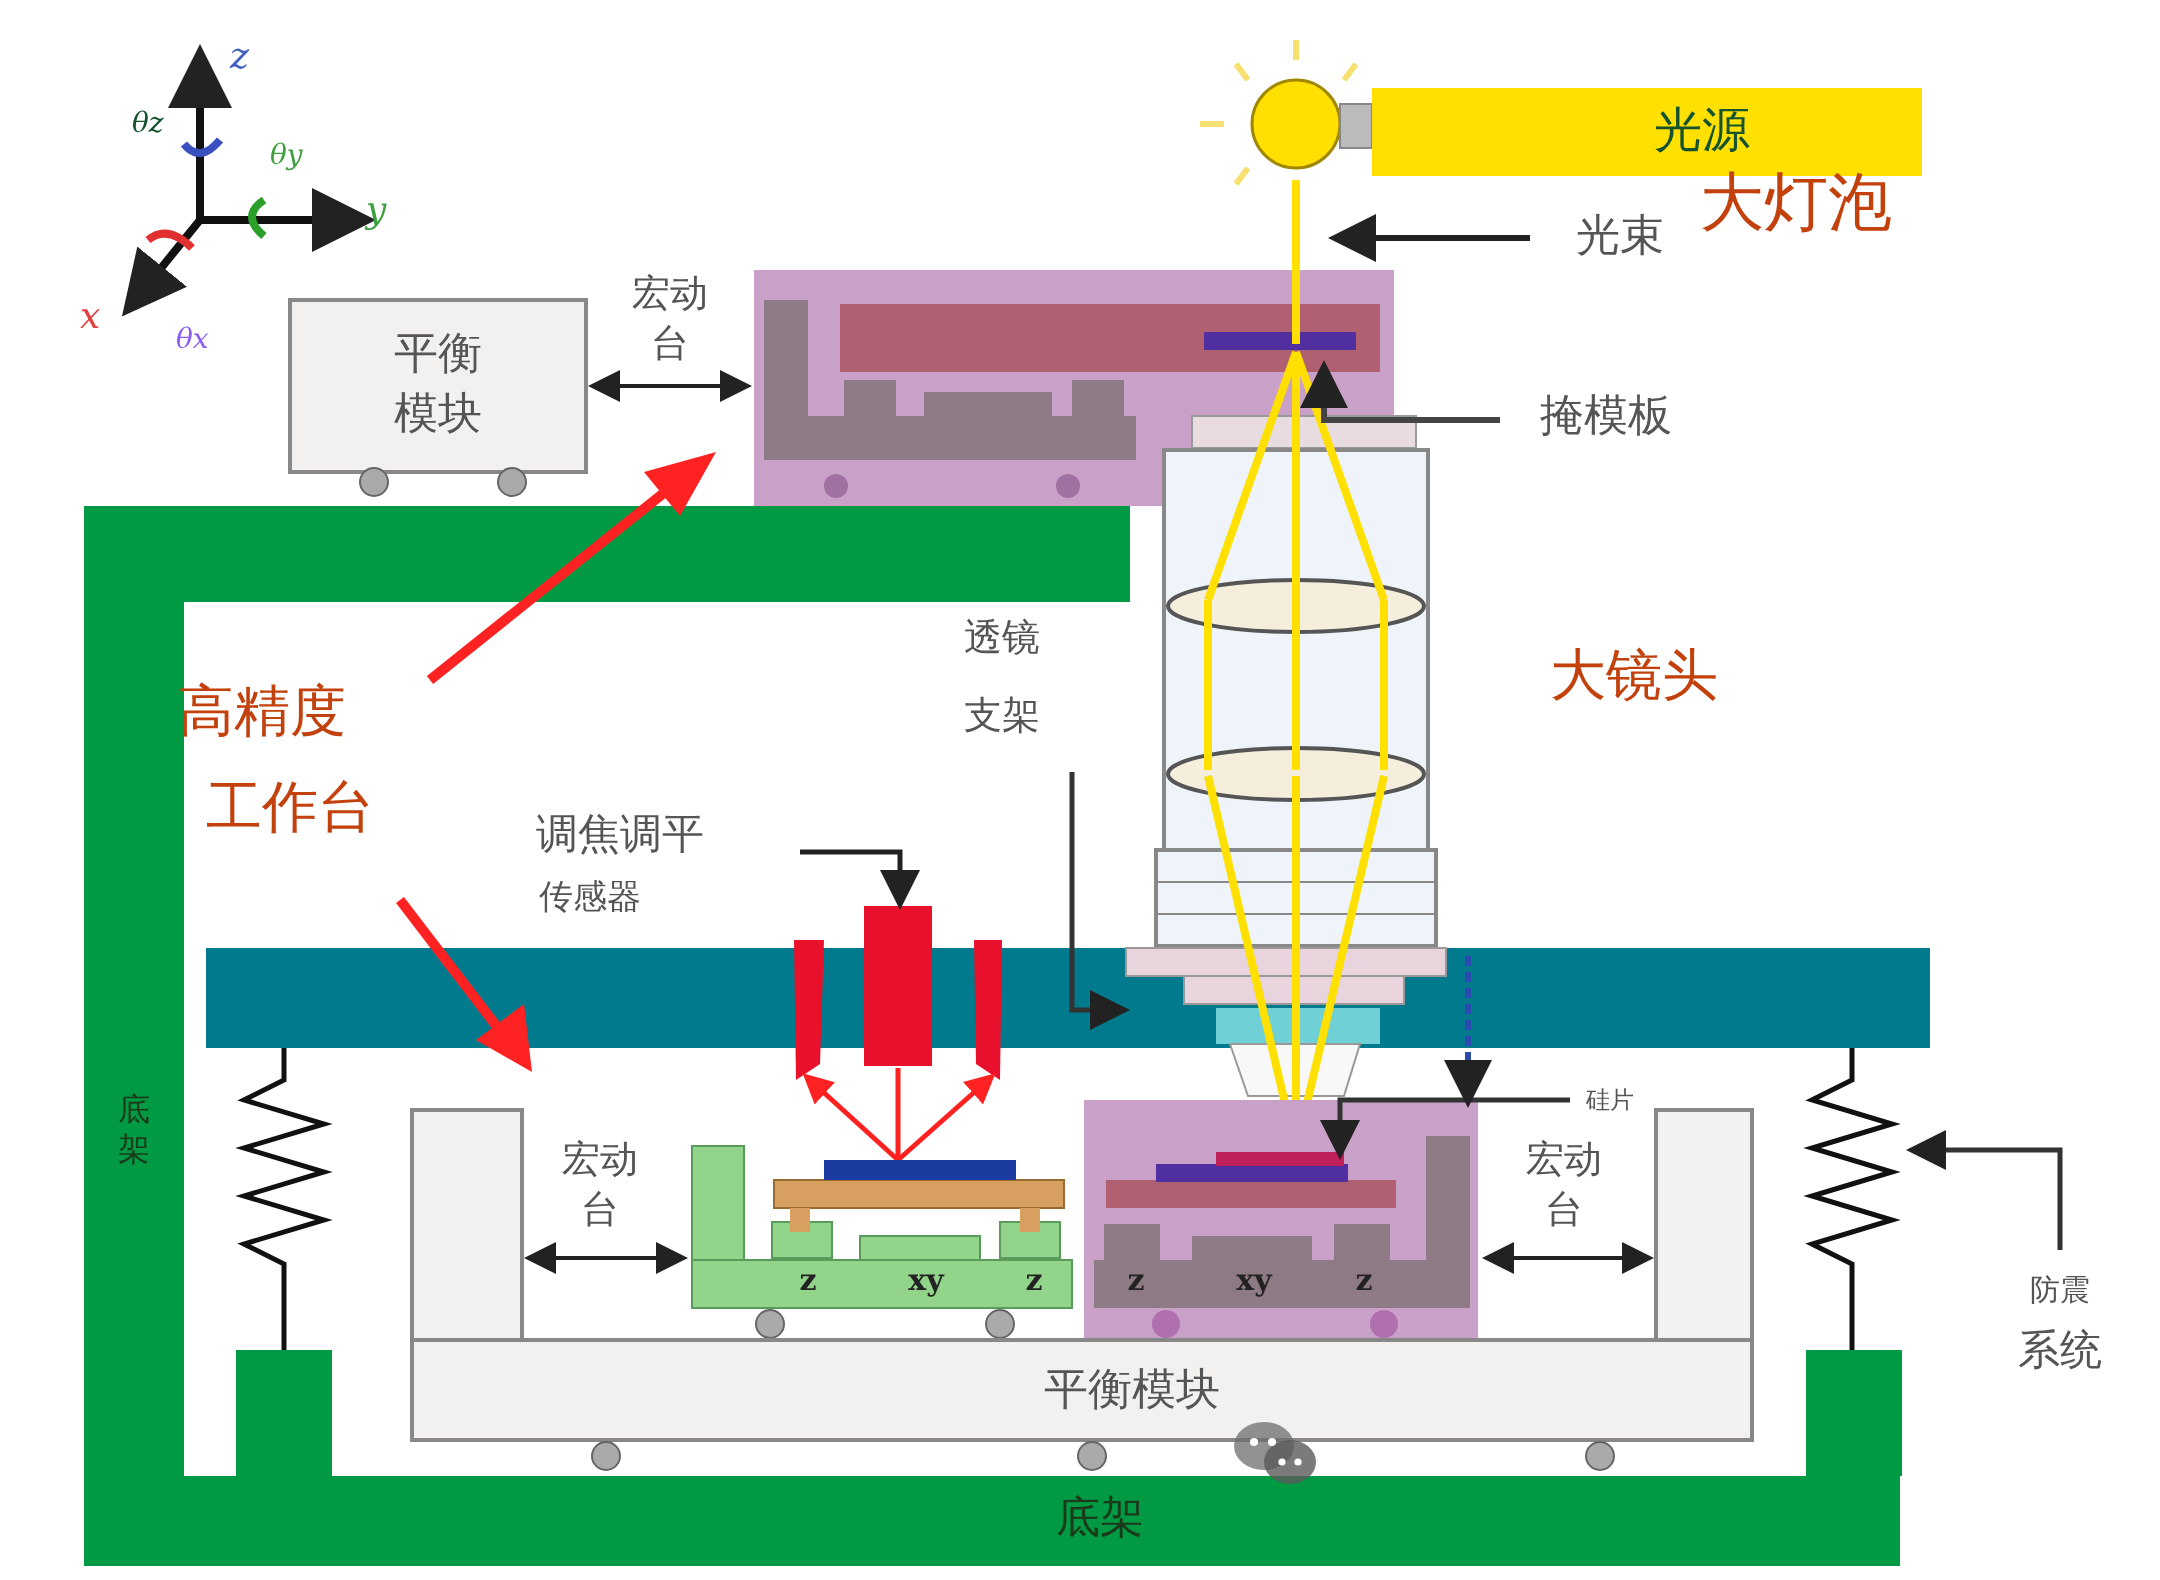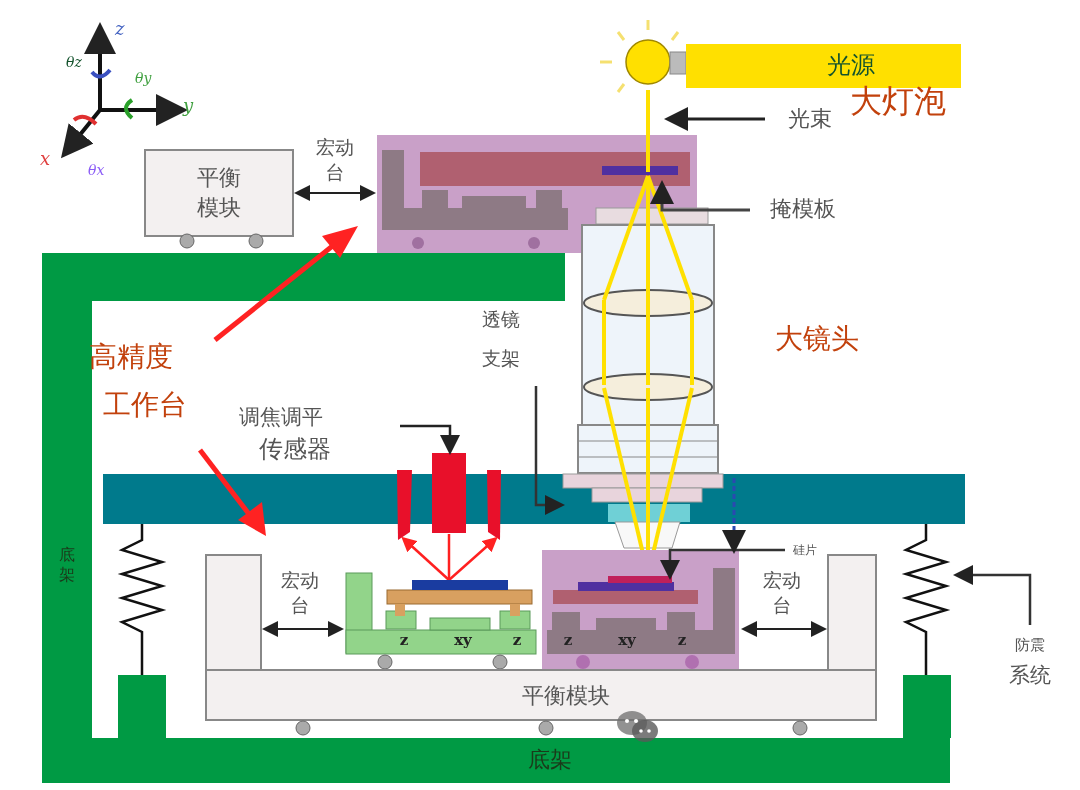--- a/index.html
+++ b/index.html
@@ -195,22 +195,22 @@
 <div class="lbl" style="left:305px;top:160px;width:60px;">台</div>
 
 <div class="lbl" style="left:758px;top:197px;width:90px;font-size:22px;">掩模板</div>
 <div class="red-lbl" style="left:775px;top:322px;">大镜头</div>
 <div class="lbl" style="left:466px;top:308px;width:70px;font-family:Liberation Serif, serif;">透镜</div>
 <div class="lbl" style="left:466px;top:346px;width:70px;">支架</div>
 
 <div class="red-lbl" style="left:89px;top:340px;">高精度</div>
 <div class="red-lbl" style="left:103px;top:388px;">工作台</div>
 
-<div class="lbl" style="left:221px;top:405px;width:120px;font-size:21px;">调焦调平</div>
-<div class="lbl" style="left:235px;top:437px;width:120px;font-size:24px;">传感器</div>
+<div class="lbl" style="left:250px;top:405px;width:120px;font-size:21px;">调焦调平</div>
+<div class="lbl" style="left:235px;top:437px;width:120px;font-size:17px;">传感器</div>
 
 <div class="lbl" style="left:785px;top:538px;width:40px;font-size:12px;">硅片</div>
 
 <div class="lbl" style="left:270px;top:568px;width:60px;">宏动</div>
 <div class="lbl" style="left:270px;top:593px;width:60px;">台</div>
 <div class="lbl" style="left:752px;top:568px;width:60px;">宏动</div>
 <div class="lbl" style="left:752px;top:593px;width:60px;">台</div>
 
 <div class="lbl" style="left:394px;top:628px;width:20px;font-size:15px;color:#222;font-weight:bold;">z</div>
 <div class="lbl" style="left:448px;top:628px;width:30px;font-size:15px;color:#222;font-weight:bold;">xy</div>

